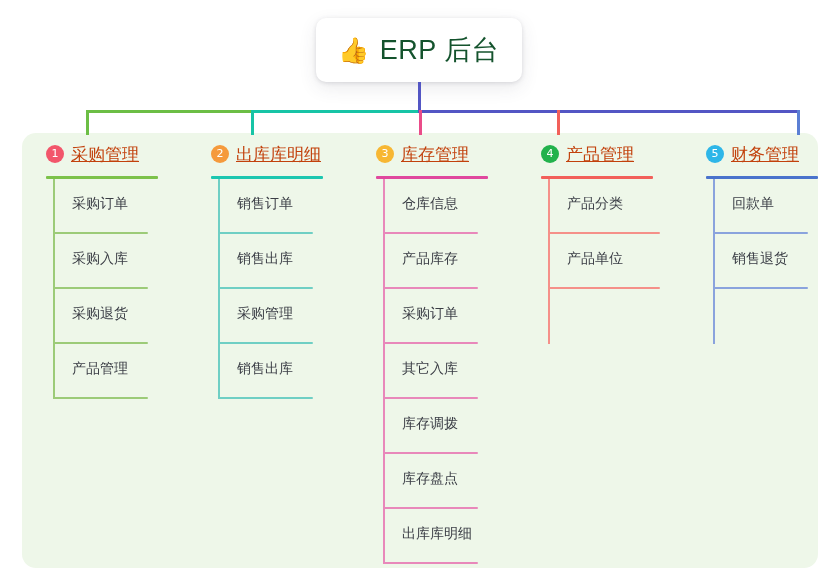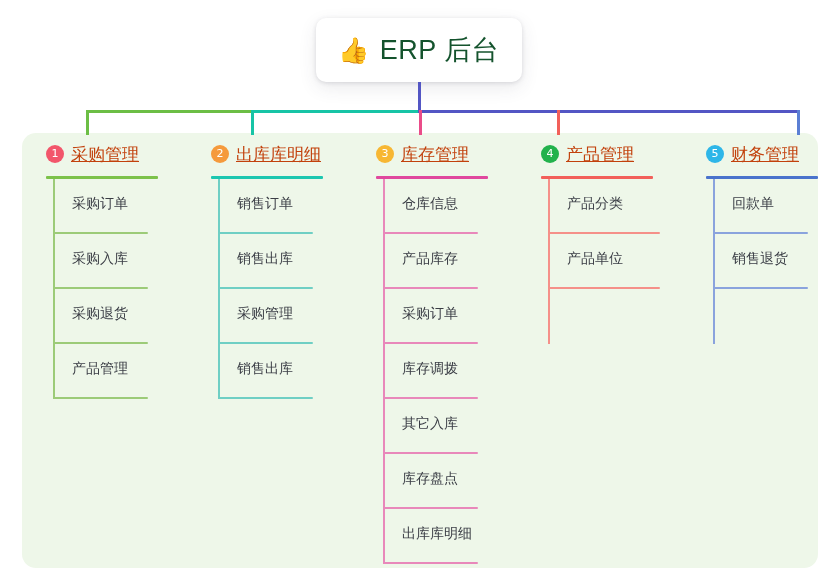--- a/index.html
+++ b/index.html
@@ -166,25 +166,25 @@
           </div>
           <div class="leaf">
             <span class="leaf-label">产品库存</span>
             <div class="leaf-rule" style="width: 95px; background: rgb(232, 136, 186);"></div>
           </div>
           <div class="leaf">
             <span class="leaf-label">采购订单</span>
             <div class="leaf-rule" style="width: 95px; background: rgb(232, 136, 186);"></div>
           </div>
           <div class="leaf">
+            <span class="leaf-label">其它入库</span>
+            <div class="leaf-rule" style="width: 95px; background: rgb(232, 136, 186);"></div>
+          </div>
+          <div class="leaf">
             <span class="leaf-label">库存调拨</span>
-            <div class="leaf-rule" style="width: 95px; background: rgb(232, 136, 186);"></div>
-          </div>
-          <div class="leaf">
-            <span class="leaf-label">其它入库</span>
             <div class="leaf-rule" style="width: 95px; background: rgb(232, 136, 186);"></div>
           </div>
           <div class="leaf">
             <span class="leaf-label">库存盘点</span>
             <div class="leaf-rule" style="width: 95px; background: rgb(232, 136, 186);"></div>
           </div>
           <div class="leaf">
             <span class="leaf-label">出库库明细</span>
             <div class="leaf-rule" style="width: 95px; background: rgb(232, 136, 186);"></div>
           </div>

